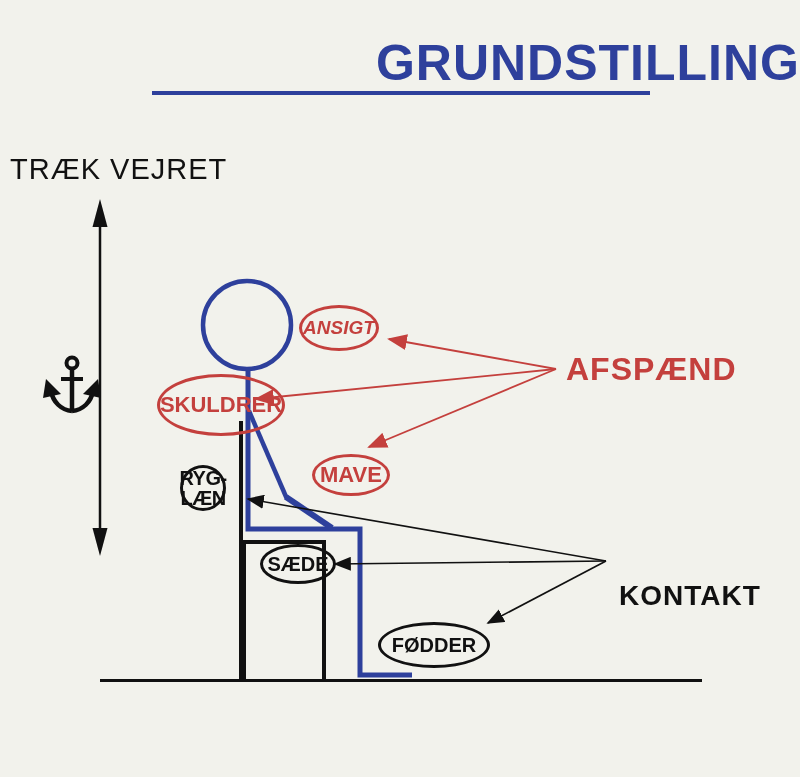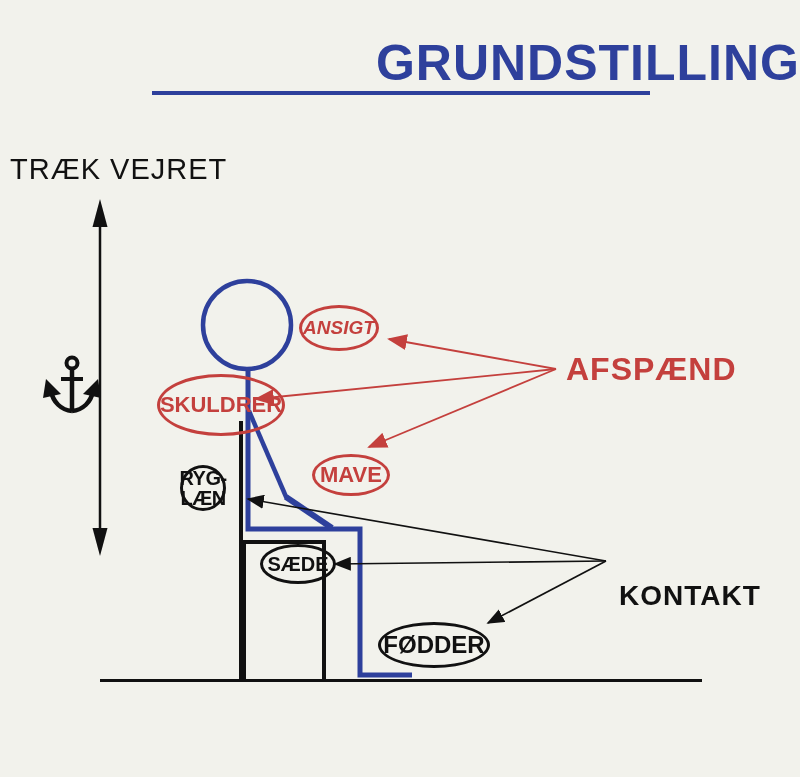--- a/index.html
+++ b/index.html
@@ -29,21 +29,21 @@
   
   .bubble{position:absolute;border-radius:50%;display:flex;align-items:center;justify-content:center;
     font-weight:bold;text-align:center;white-space:pre-line;line-height:1.02;}
   .bubble.red{border:3px solid var(--red);color:var(--red);}
   .bubble.black{border:3px solid var(--ink);color:var(--ink);}
   .b-ansigt  {left:299px;top:305px;width:80px; height:46px;font-size:19px;font-style:italic;}
   .b-skuldrer{left:117px;top:374px;width:128px;height:62px;font-size:22px;margin-left:40px;}
   .b-mave    {left:312px;top:454px;width:78px; height:42px;font-size:22px;}
   .b-ryglaen {left:180px;top:457px;width:46px; height:46px;font-size:20px;letter-spacing:-0.5px;margin-top:8px;}
   .b-saede   {left:260px;top:544px;width:76px; height:40px;font-size:20px;}
-  .b-foedder {left:378px;top:622px;width:112px;height:46px;font-size:24px;}
+  .b-foedder {left:378px;top:622px;width:112px;height:46px;font-size:20px;}
 </style>
 </head>
 <body>
 
 <div class="stage">
 
   <svg class="draw" width="800" height="777" viewBox="0 0 800 777">
     <defs>
       <marker id="mred" viewBox="0 0 10 8" refX="9" refY="4" markerWidth="11" markerHeight="9" orient="auto">
         <path d="M0,0 L10,4 L0,8 Z" class="red-fill"></path>

